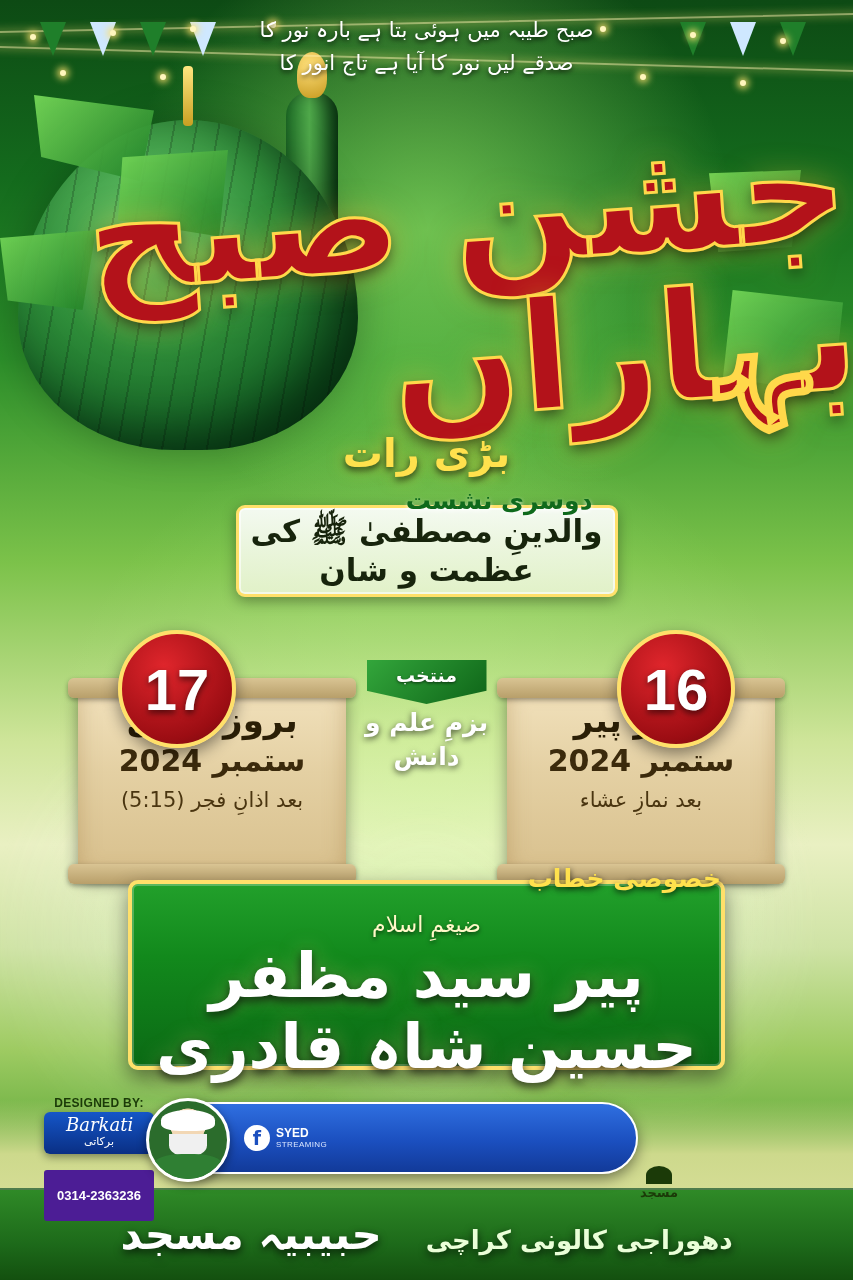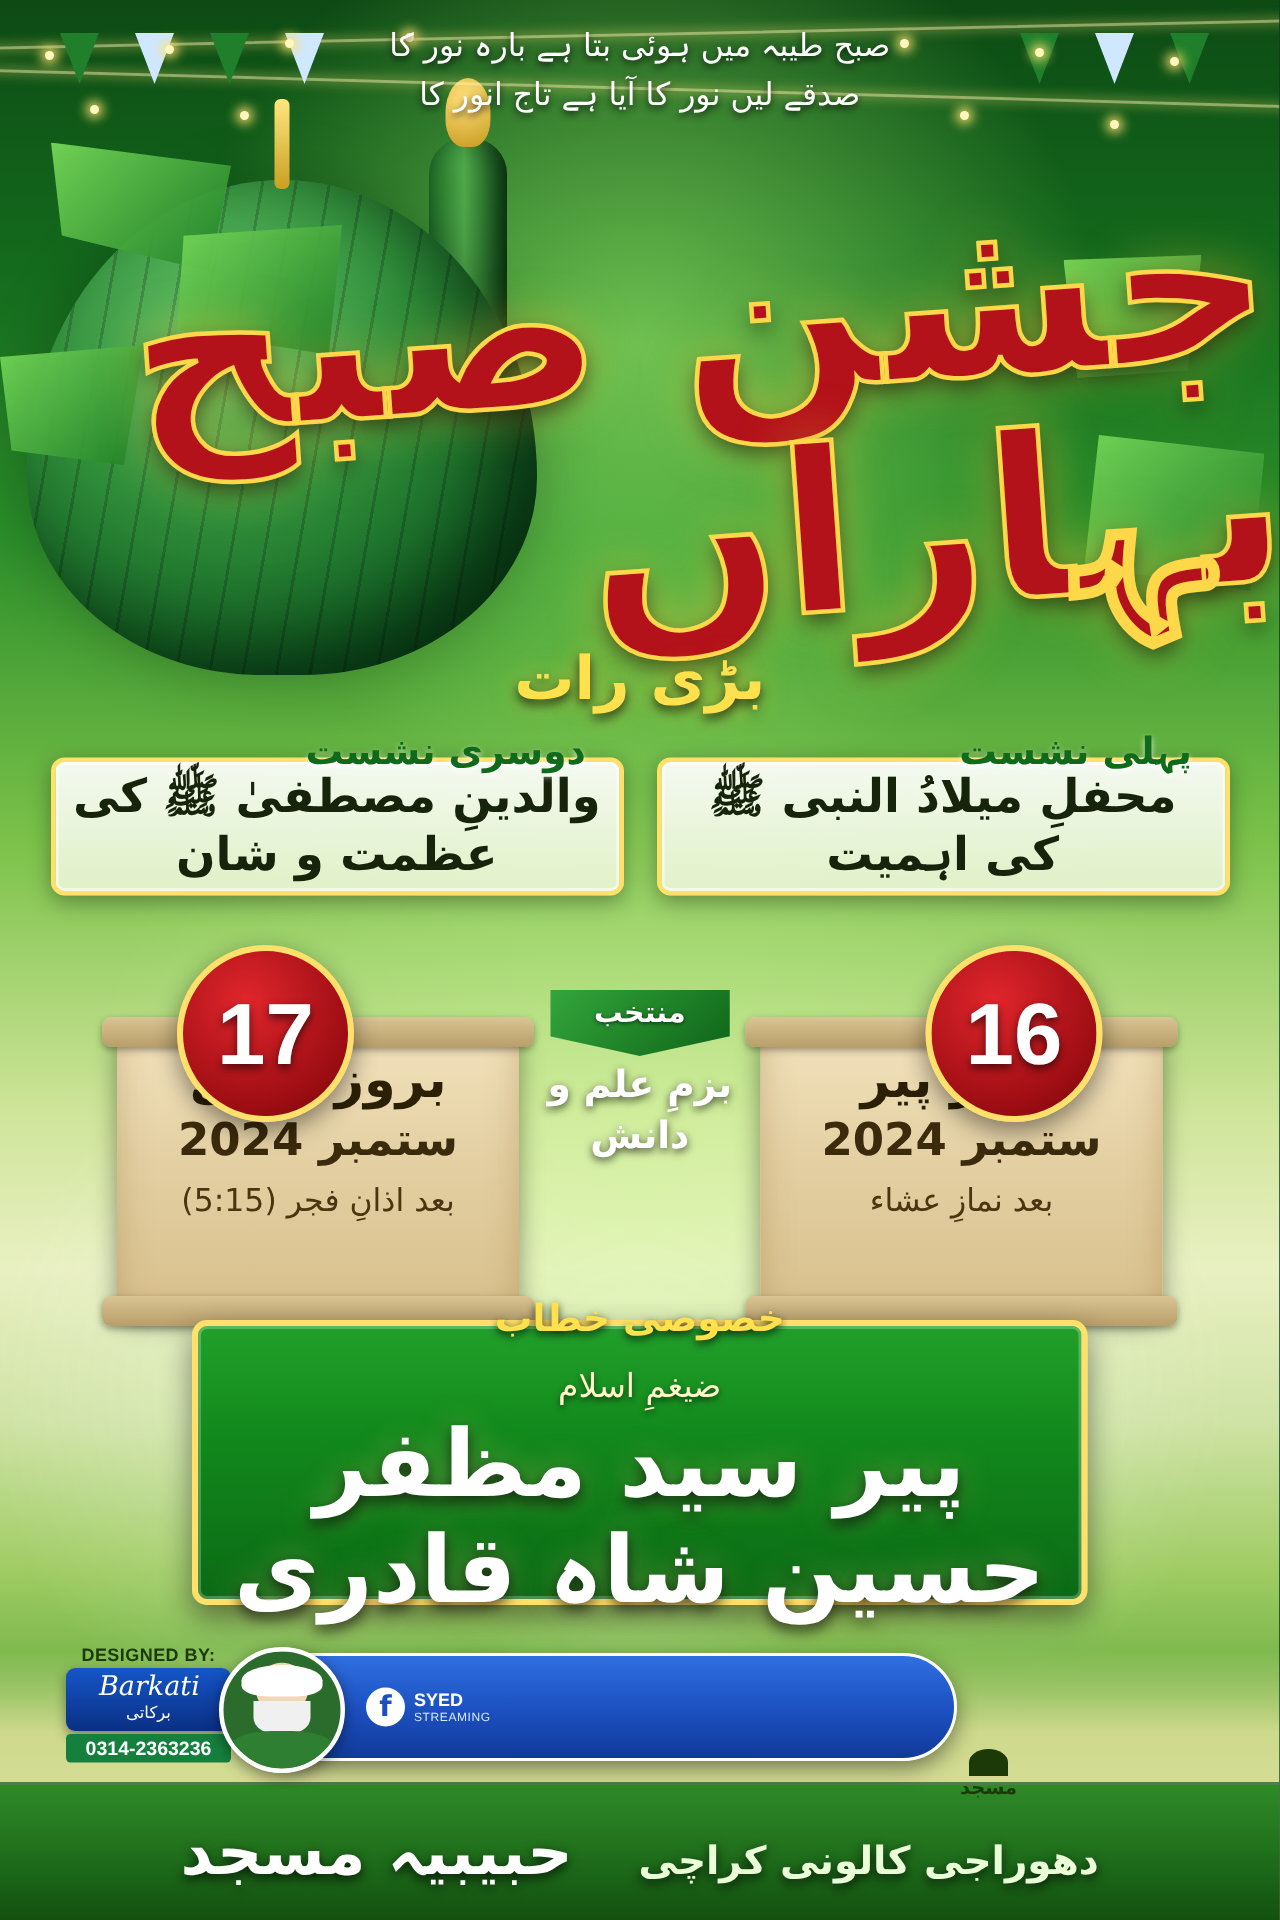--- a/index.html
+++ b/index.html
@@ -261,21 +261,21 @@
   .speaker-panel {
     position: absolute; left: 128px; right: 128px; top: 880px; height: 190px;
     background: linear-gradient(180deg, #22a02b 0%, #12891c 40%, #0b6a15 100%);
     border: 4px solid #ffe06a;
     border-radius: 10px;
     box-shadow: 0 8px 20px rgba(0,0,0,.45), inset 0 0 0 2px rgba(255,255,255,.25);
     z-index: 7;
   }
   .speaker-top {
     position: absolute; top: -20px; left: 0; right: 0;
-    text-align: center; direction: rtl;
+    text-align: right; direction: rtl;
     font-family: "DejaVu Sans", sans-serif;
     font-size: 25px; font-weight: bold; color: #ffe14d;
     text-shadow: 0 2px 6px rgba(0,0,0,.8);
   }
   .speaker-title {
     position: absolute; top: 28px; left: 0; right: 0;
     text-align: center; direction: rtl;
     font-family: "DejaVu Sans", sans-serif;
     font-size: 22px; color: #fff8c8;
     text-shadow: 0 2px 4px rgba(0,0,0,.6);
@@ -310,26 +310,26 @@
     font-style: italic;
     font-size: 18px;
     line-height: 1.05;
   }
   .designer-logo .brand-ur {
     font-family: "DejaVu Sans", sans-serif;
     font-size: 11px;
     direction: rtl;
   }
   .designer-phone {
-    margin-top: 2px;
-    background: #15803d;
+    margin-top: 16px;
+    background: #4c1d95;
     color: #fff;
     font-size: 13px; font-weight: bold;
     border-radius: 3px;
-    padding: 2px 0;
+    padding: 18px 0;
   }
 
   
   .livebar {
     position: absolute; left: 168px; top: 1102px; width: 470px; height: 72px;
     background: linear-gradient(180deg, #2f6fe0 0%, #1b4fbf 55%, #123a99 100%);
     border: 2px solid #ffffff;
     border-radius: 36px;
     box-shadow: 0 5px 14px rgba(0,0,0,.45);
     display: flex; align-items: center; z-index: 8;
@@ -453,24 +453,20 @@
     <div>صدقے لیں نور کا آیا ہے تاج انور کا</div>
   </div>
 
   <div class="title-wrap">
     <div class="title-main">جشن صبح بہاراں</div>
   </div>
   <div class="title-sub">بڑی رات</div>
 
   <div class="sessions">
     <div class="session">
-      <div class="session-label">پہلی نشست</div>
-      <div class="session-text">محفلِ میلادُ النبی ﷺ کی اہمیت</div>
-    </div>
-    <div class="session">
       <div class="session-label">دوسری نشست</div>
       <div class="session-text">والدینِ مصطفیٰ ﷺ کی عظمت و شان</div>
     </div>
   </div>
 
   <div class="dates">
 
     <div class="scroll right">
       <div class="scroll-body">
         <div class="scroll-day">بروز پیر</div>

